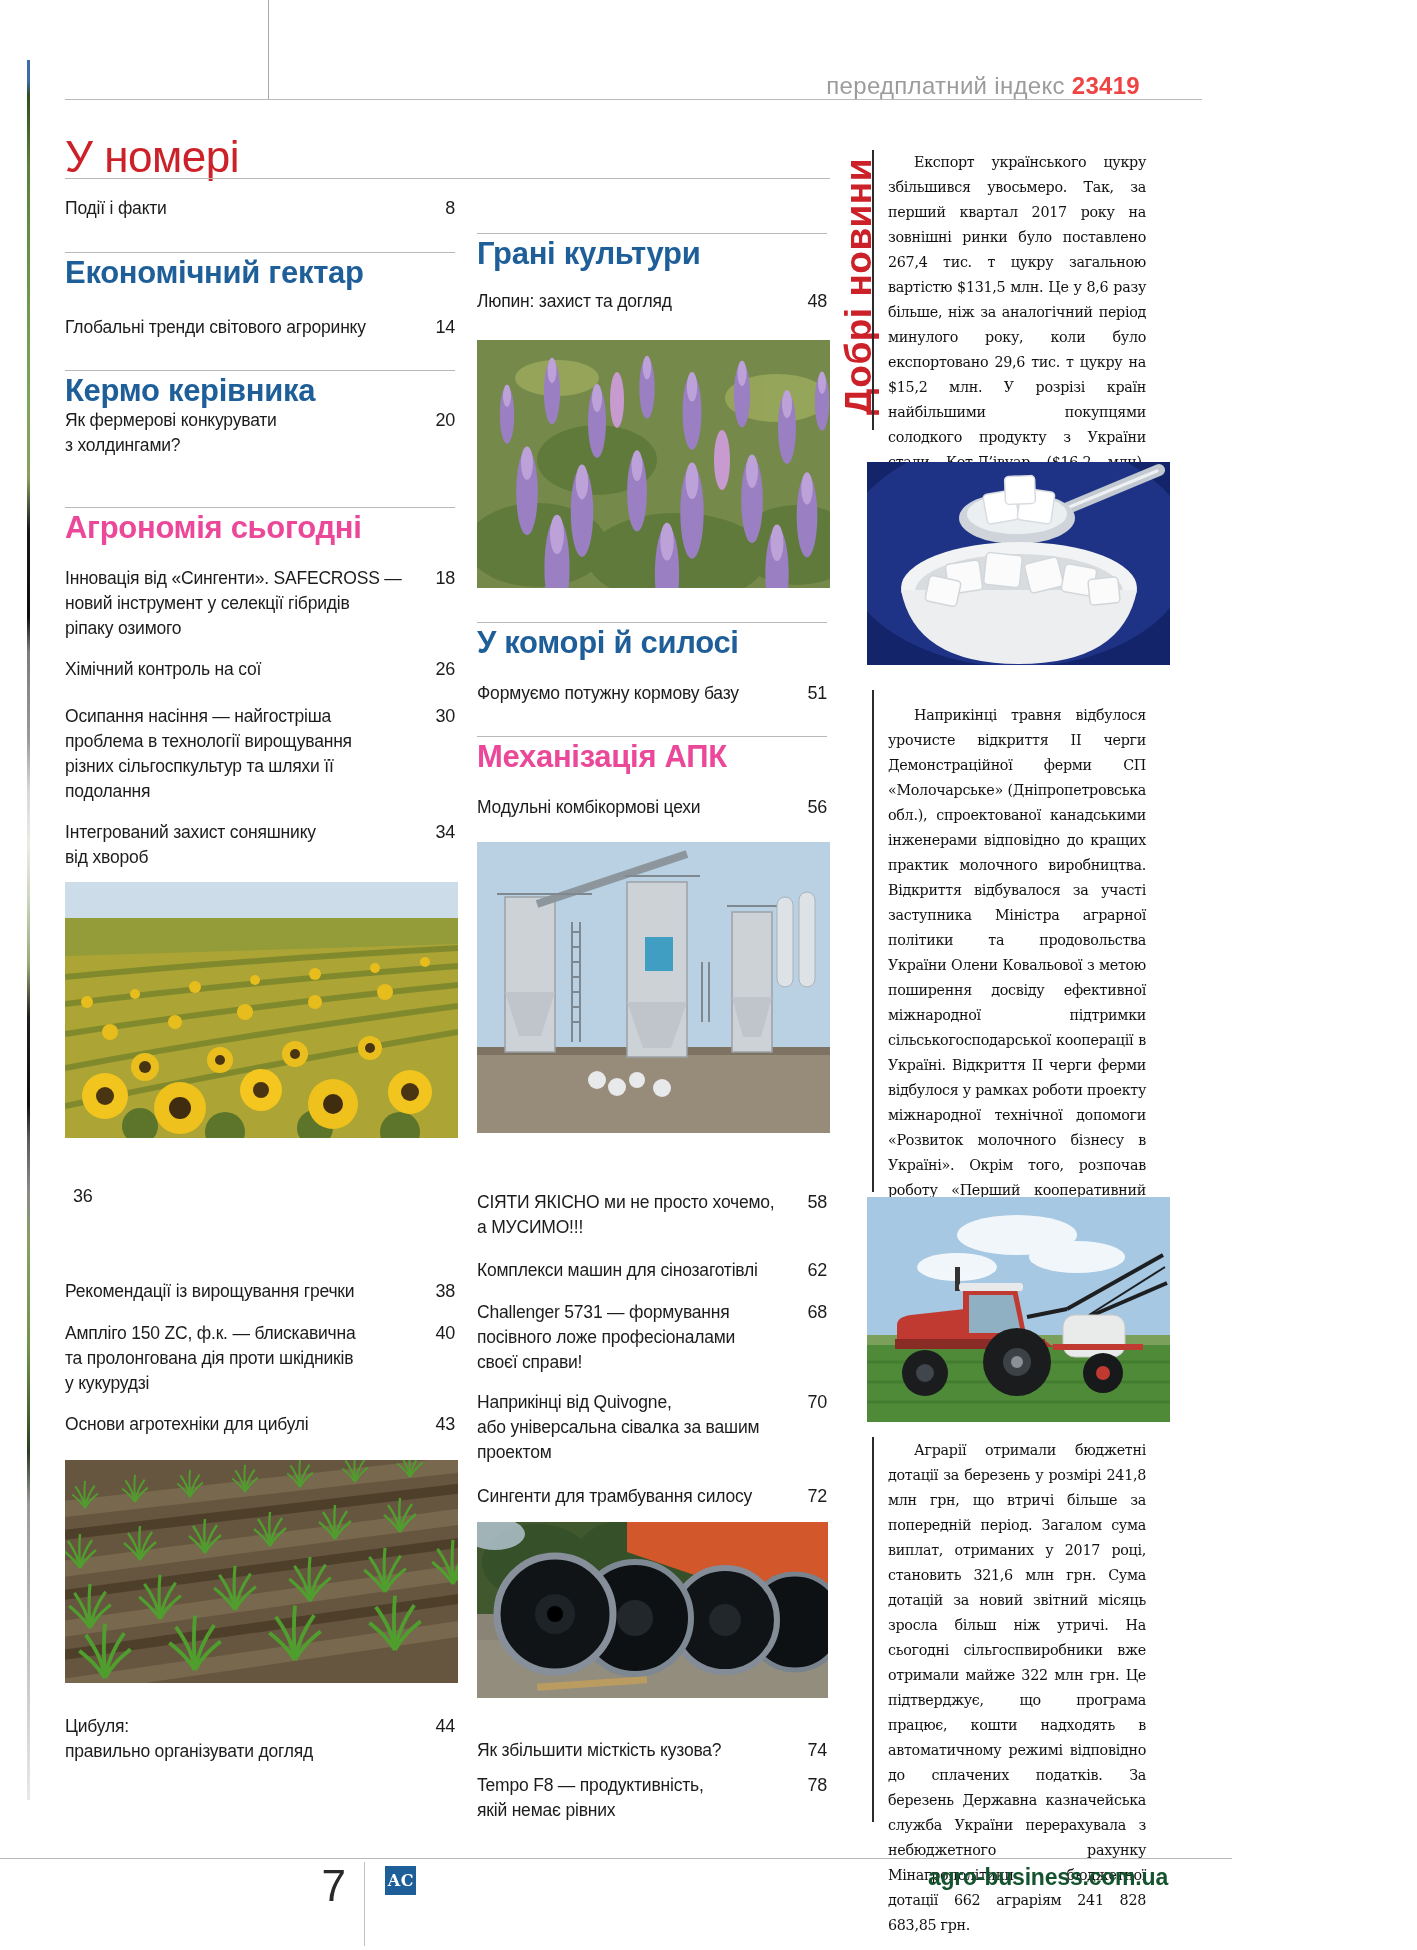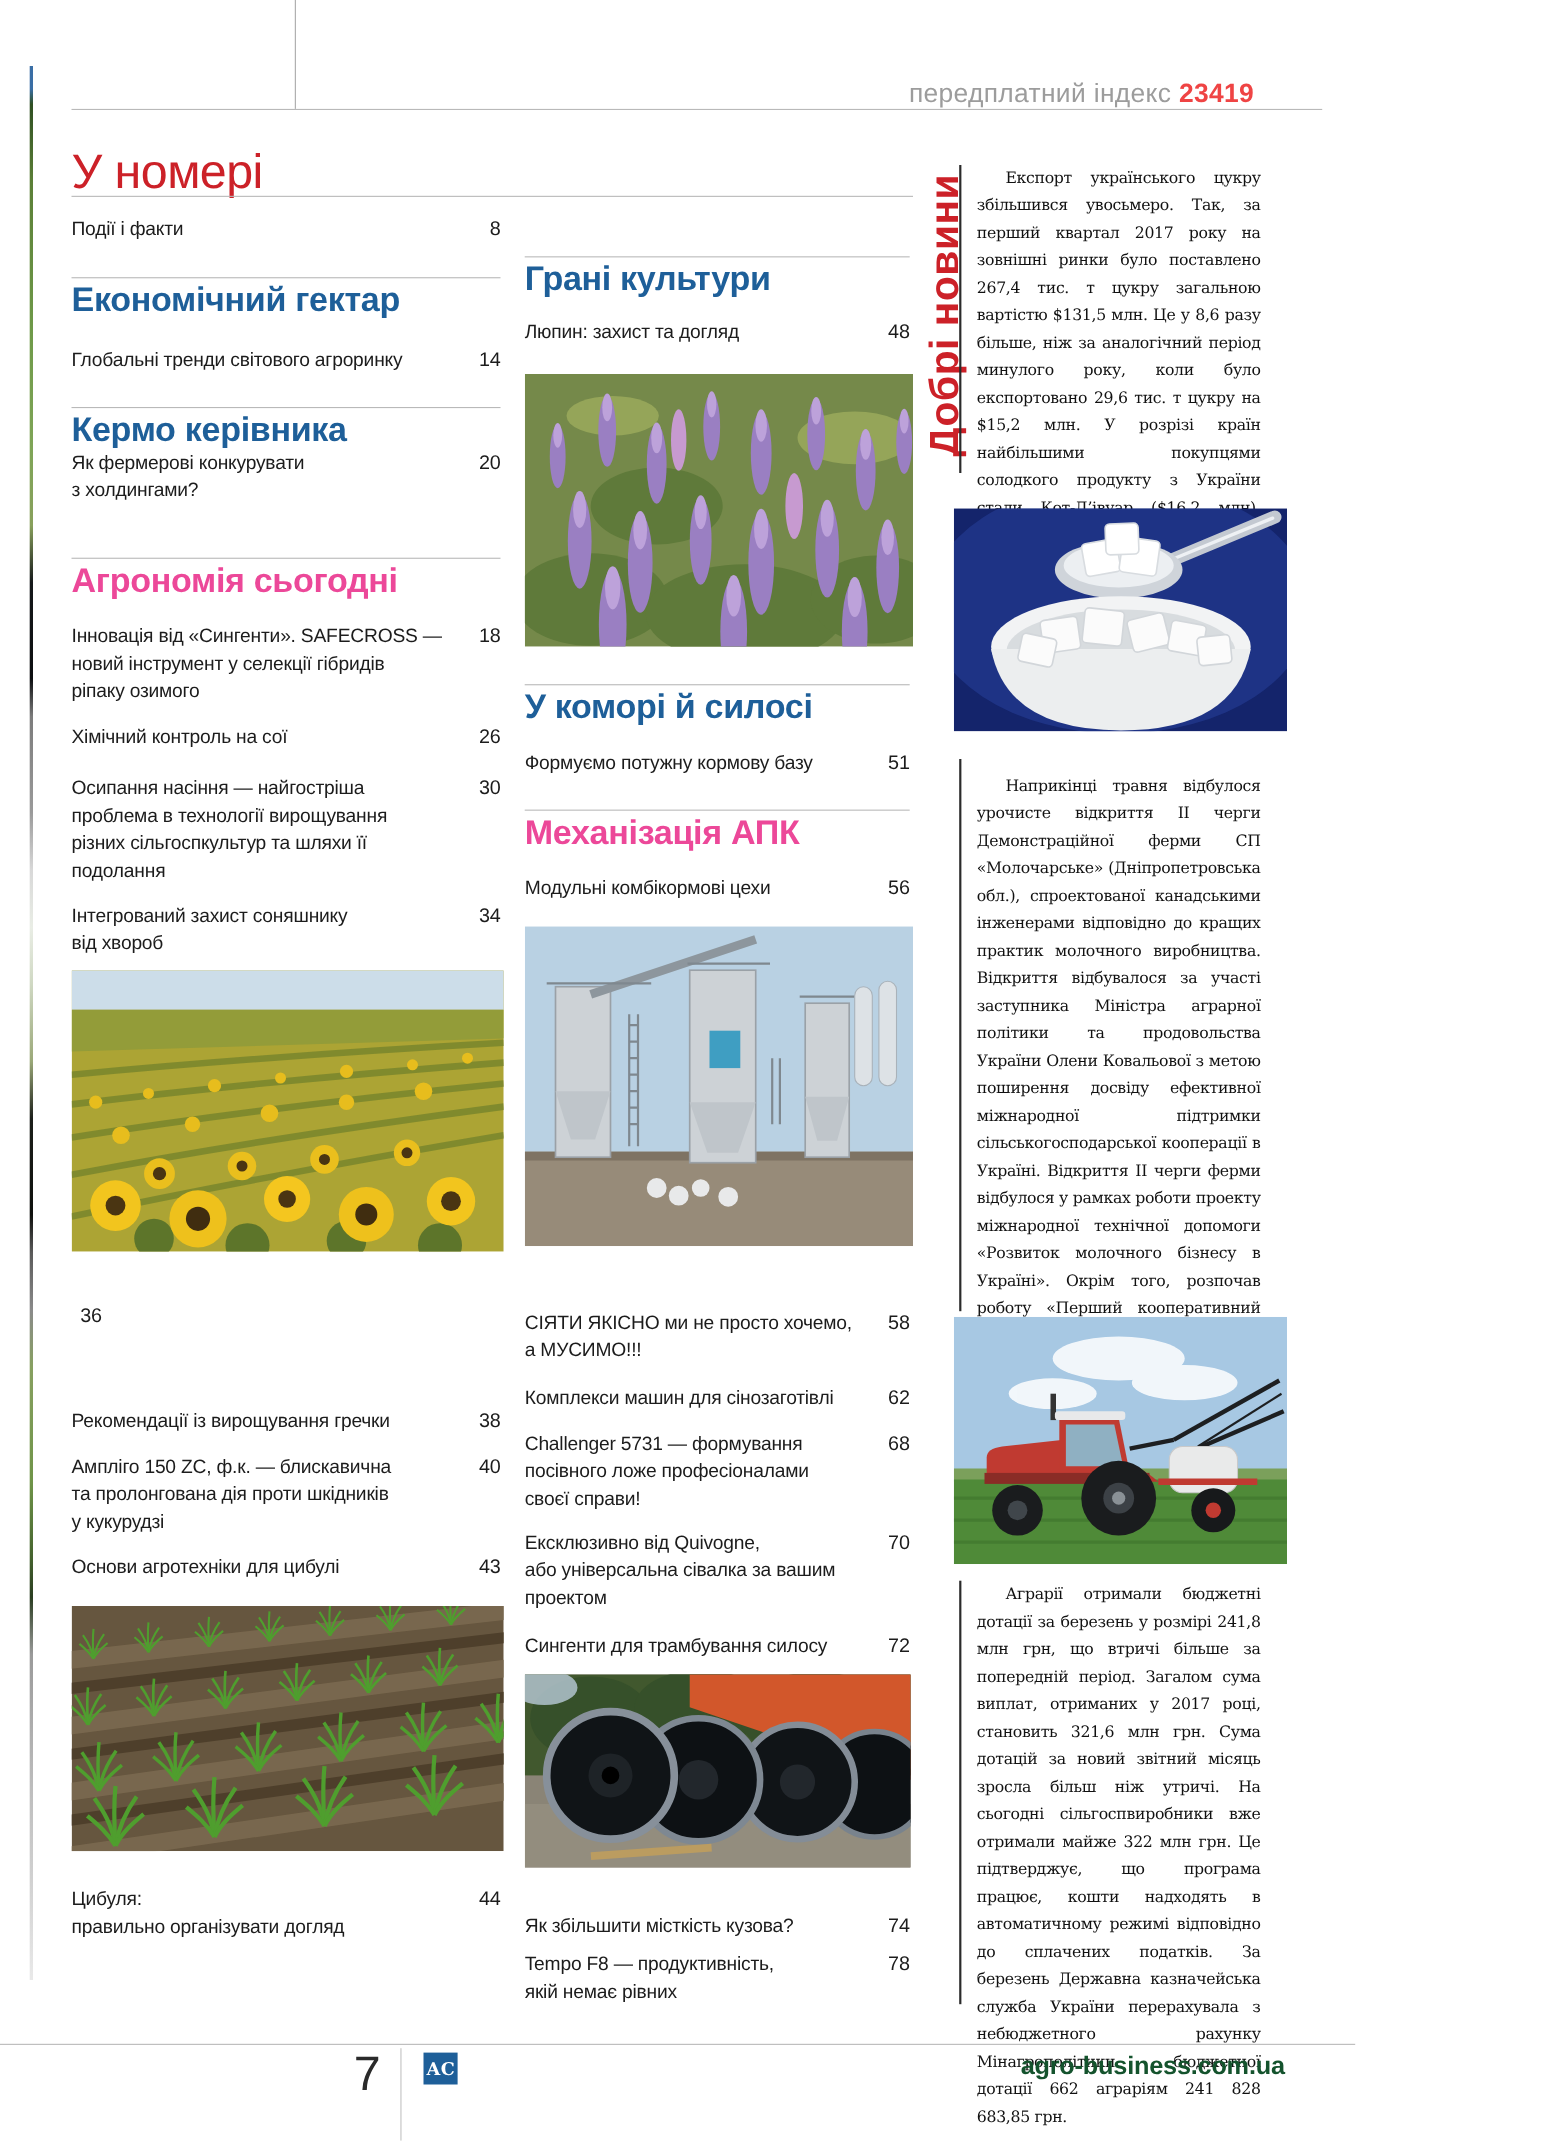--- a/index.html
+++ b/index.html
@@ -406,21 +406,21 @@
     <div class="tl">
       <div>Challenger 5731 — формування</div>
       <div>посівного ложе професіоналами</div>
       <div>своєї справи!</div>
     </div>
     <div class="pn">68</div>
   </div>
 
   <div class="ti" style="left:477px;top:1390px;width:350px">
     <div class="tl">
-      <div>Ексклюзивно від Quivogne,</div>
+      <div>Наприкінці від Quivogne,</div>
       <div>або універсальна сівалка за вашим</div>
       <div>проектом</div>
     </div>
     <div class="pn">70</div>
   </div>
 
   <div class="ti" style="left:477px;top:1484px;width:350px">
     <div class="tl">
         <div>Сингенти для трамбування силосу</div>
       </div>

